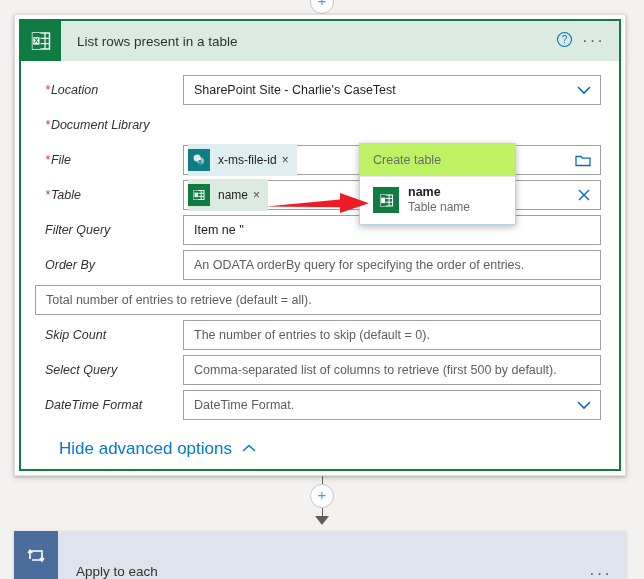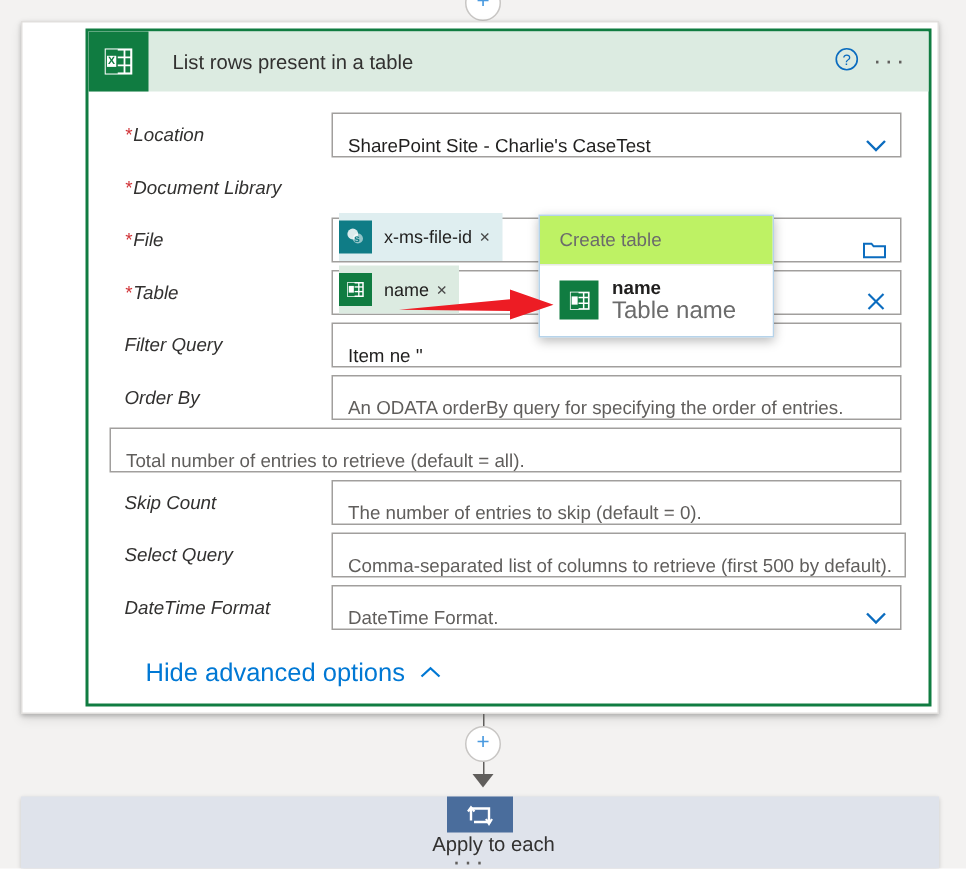--- a/index.html
+++ b/index.html
@@ -71,21 +71,20 @@
     padding: 4px;
     background: #ffffff;
   }
   .card-inner {
     border: 2px solid #107c41;
     height: 100%;
     box-sizing: border-box;
     background: #ffffff;
     display: flex;
     flex-direction: column;
-    margin-left: 38px;
   }
 
   
   .card-header {
     height: 40px;
     min-height: 40px;
     background: #dcebe1;
     display: flex;
     align-items: center;
     position: relative;
@@ -145,21 +144,21 @@
     color: #d13438;
     margin-right: 1px;
   }
   .field {
     flex: 1;
     height: 30px;
     border: 1px solid #a19f9d;
     box-sizing: border-box;
     background: #ffffff;
     display: flex;
-    align-items: flex-end;
+    align-items: center;
     padding: 0 8px 0 10px;
     font-size: 12.5px;
     position: relative;
   }
   .field .val {
     color: #201f1e;
     flex: 1;
     overflow: hidden;
     white-space: nowrap;
   }
@@ -259,21 +258,21 @@
     justify-content: center;
     margin-right: 9px;
   }
   .popup-item-name {
     font-size: 12.5px;
     font-weight: bold;
     color: #201f1e;
     line-height: 15px;
   }
   .popup-item-sub {
-    font-size: 16px;
+    font-size: 12px;
     color: #6b6b6b;
     line-height: 15px;
   }
 
   
   #red-arrow {
     position: absolute;
     left: 266px;
     top: 191px;
     width: 104px;
@@ -289,23 +288,22 @@
 
   
   #apply-card {
     position: absolute;
     left: 14px;
     top: 531px;
     width: 612px;
     height: 48px;
     background: #dfe3eb;
     display: flex;
-    align-items: center;
+    align-items: flex-end;
     box-shadow: 0 1px 3px rgba(0,0,0,0.18);
-    flex-direction: column;
   }
   .loop-icon {
     width: 44px;
     height: 48px;
     min-width: 44px;
     background: #4a6d9c;
     display: flex;
     align-items: center;
     justify-content: center;
   }

